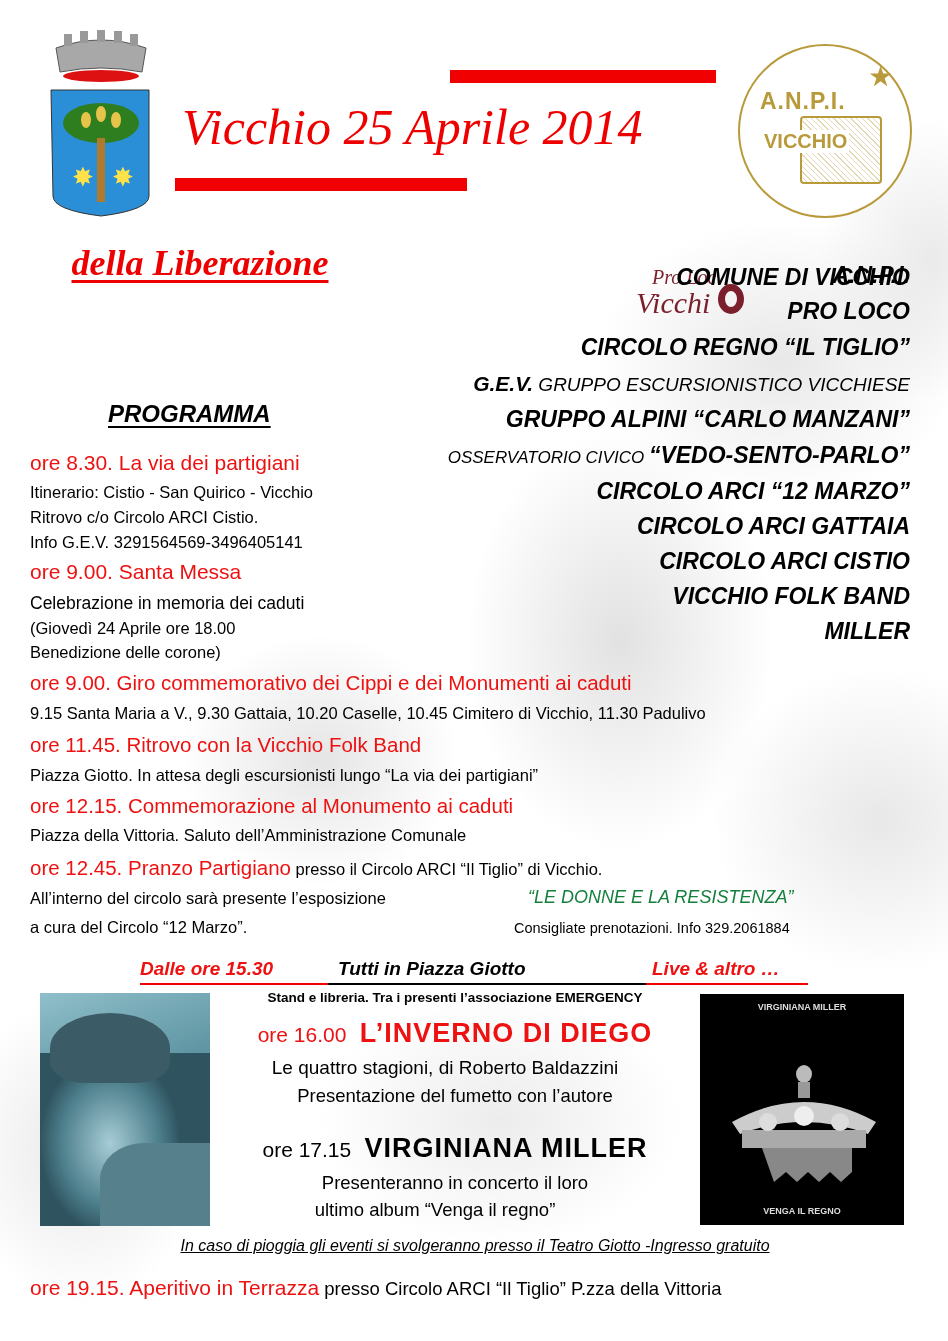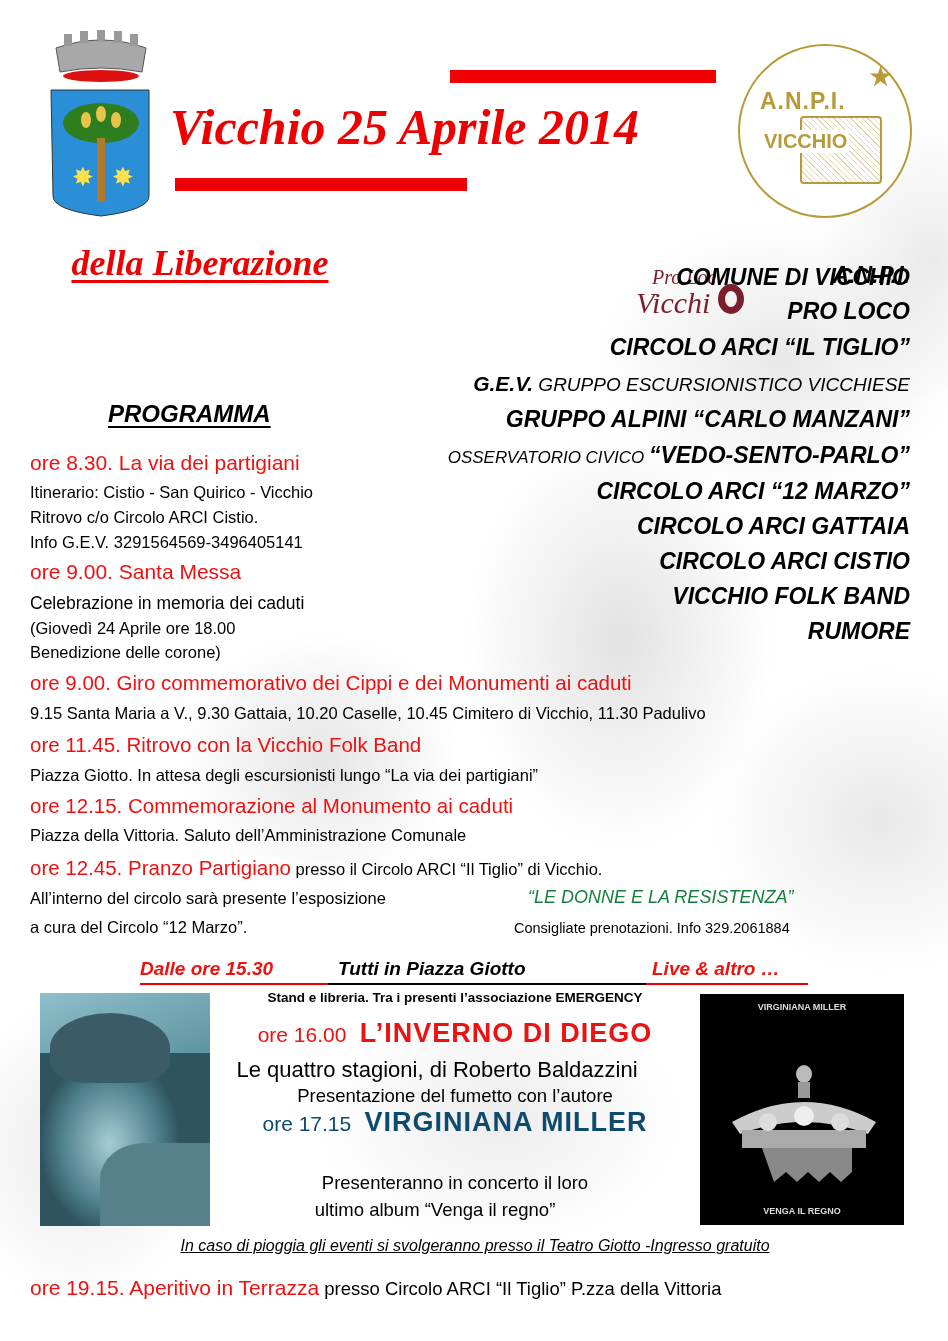--- a/index.html
+++ b/index.html
@@ -54,21 +54,21 @@
     <ellipse cx="36" cy="92" rx="5" ry="8" fill="#e6c34a"></ellipse>
       <ellipse cx="51" cy="86" rx="5" ry="8" fill="#e6c34a"></ellipse>
       <ellipse cx="66" cy="92" rx="5" ry="8" fill="#e6c34a"></ellipse>
     <rect x="47" y="110" width="8" height="64" fill="#b07a2c"></rect>
     <text x="22" y="158" font-size="26" fill="#ffe24a">✸</text>
     <text x="62" y="158" font-size="26" fill="#ffe24a">✸</text>
   </svg>
 </div>
 
 <div class="redbar" style="left:450px;top:70px;width:266px;height:13px;"></div>
-<div class="abs title" style="left:170px;top:98px;font-weight:bold;">Vicchio 25 Aprile 2014</div>
+<div class="abs title" style="left:182px;top:98px;">Vicchio 25 Aprile 2014</div>
 <div class="redbar" style="left:175px;top:178px;width:292px;height:13px;"></div>
 
 <div class="anpi">
   <div class="abs" style="left:20px;top:42px;font-size:23px;font-weight:bold;color:#b99a3b;letter-spacing:1px;">A.N.P.I.</div>
   <div class="abs" style="left:128px;top:14px;font-size:28px;color:#b99a3b;">★</div>
   <div class="abs" style="left:60px;top:70px;width:78px;height:64px;border:2px solid #b99a3b;border-radius:4px;background:repeating-linear-gradient(45deg,#fff 0 3px,#e4d9b6 3px 4px);"></div>
   <div class="abs" style="left:22px;top:84px;font-size:20px;font-weight:bold;color:#b99a3b;background:#fff;padding:0 2px;">VICCHIO</div>
 </div>
 
 <div class="abs anniv" style="left:40px;top:240px;width:320px;">
@@ -78,33 +78,33 @@
 
 <div class="abs" style="left:636px;top:262px;width:120px;height:60px;color:#7a1f2b;font-family:Liberation Serif, serif;font-style:italic;">
   <span class="abs" style="left:16px;top:4px;font-size:20px;">Pro Loc</span>
   <span class="abs" style="left:0;top:24px;font-size:30px;">Vicchi</span>
   <span class="abs" style="left:82px;top:22px;width:26px;height:30px;border:7px solid #7a1f2b;border-radius:50%;box-sizing:border-box;"></span>
 </div>
 
 <div class="org" style="top:234px;margin-top:30px;">COMUNE DI VICCHIO</div>
 <div class="org" style="top:262px;">A.N.P.I.</div>
 <div class="org" style="top:298px;">PRO LOCO</div>
-<div class="org" style="top:334px;">CIRCOLO ARCI “IL TIGLIO”</div>
+<div class="org" style="top:334px;">CIRCOLO REGNO “IL TIGLIO”</div>
 <div class="org" style="top:372px;font-size:21px;">
   <span>G.E.V.</span><span class="mid"> GRUPPO ESCURSIONISTICO VICCHIESE</span>
 </div>
 <div class="org" style="top:406px;">GRUPPO ALPINI “CARLO MANZANI”</div>
 <div class="org" style="top:442px;">
   <span class="small">OSSERVATORIO CIVICO </span><span>“VEDO-SENTO-PARLO”</span>
 </div>
 <div class="org" style="top:478px;">CIRCOLO ARCI “12 MARZO”</div>
 <div class="org" style="top:513px;">CIRCOLO ARCI GATTAIA</div>
 <div class="org" style="top:548px;">CIRCOLO ARCI CISTIO</div>
 <div class="org" style="top:583px;">VICCHIO FOLK BAND</div>
-<div class="org" style="top:618px;">RUMORE</div>
+<div class="org" style="top:618px;">MILLER</div>
 
 <div class="ev-h" style="top:451px;">ore 8.30.  La via dei partigiani</div>
 <div class="ev-t" style="top:483px;">Itinerario: Cistio  - San Quirico - Vicchio</div>
 <div class="ev-t" style="top:508px;">Ritrovo c/o Circolo ARCI Cistio.</div>
 <div class="ev-t" style="top:533px;">Info G.E.V. 3291564569-3496405141</div>
 
 <div class="ev-h" style="top:560px;">ore  9.00.  Santa Messa</div>
 <div class="ev-t2" style="top:593px;">Celebrazione in memoria dei caduti</div>
 <div class="ev-t" style="top:619px;">(Giovedì 24 Aprile ore 18.00</div>
 <div class="ev-t" style="top:643px;">Benedizione delle corone)</div>
@@ -140,24 +140,24 @@
 <div class="book">
   <div class="abs" style="left:0;top:60px;width:170px;height:180px;background:radial-gradient(ellipse 70px 90px at 70px 90px,#a7cdd6,#4d7f8c 70%,#2f5460);"></div>
   <div class="abs" style="left:10px;top:20px;width:120px;height:70px;border-radius:50% 50% 30% 30%;background:#3b5c66;"></div>
   <div class="abs" style="left:60px;top:150px;width:110px;height:90px;background:#56808b;border-radius:40% 0 0 0;"></div>
 </div>
 
 <div class="abs center" style="left:210px;top:1018px;width:490px;font-weight:bold;color:#ee1111;">
   <span style="font-size:21px;font-weight:normal;">ore 16.00</span>&nbsp;&nbsp;
   <span style="font-size:27px;letter-spacing:1px;">L’INVERNO DI DIEGO</span>
 </div>
-<div class="abs center" style="left:192px;top:1057px;width:490px;font-size:22px;">Le quattro stagioni, di Roberto Baldazzini</div>
+<div class="abs center" style="left:200px;top:1057px;width:490px;font-size:19px;">Le quattro stagioni, di Roberto Baldazzini</div>
 <div class="abs center" style="left:210px;top:1085px;width:490px;font-size:18.5px;">Presentazione del fumetto con l’autore</div>
 
-<div class="abs center" style="left:210px;top:1107px;width:490px;font-weight:bold;color:#0c4a6e;">
+<div class="abs center" style="left:210px;top:1133px;width:490px;font-weight:bold;color:#000000;">
   <span style="font-size:21px;font-weight:normal;">ore 17.15</span>&nbsp;&nbsp;
   <span style="font-size:27px;letter-spacing:1px;">VIRGINIANA MILLER</span>
 </div>
 <div class="abs center" style="left:210px;top:1172px;width:490px;font-size:18.5px;">Presenteranno in concerto il loro</div>
 <div class="abs center" style="left:210px;top:1199px;width:450px;font-size:18.5px;">ultimo album “Venga il regno”</div>
 
 <div class="album">
   <div class="abs center" style="left:0;top:8px;width:204px;color:#ddd;font-size:9px;font-weight:bold;">VIRGINIANA MILLER</div>
   <div class="abs" style="left:22px;top:70px;width:160px;height:120px;">
     <svg width="160" height="120" viewBox="0 0 160 120">

